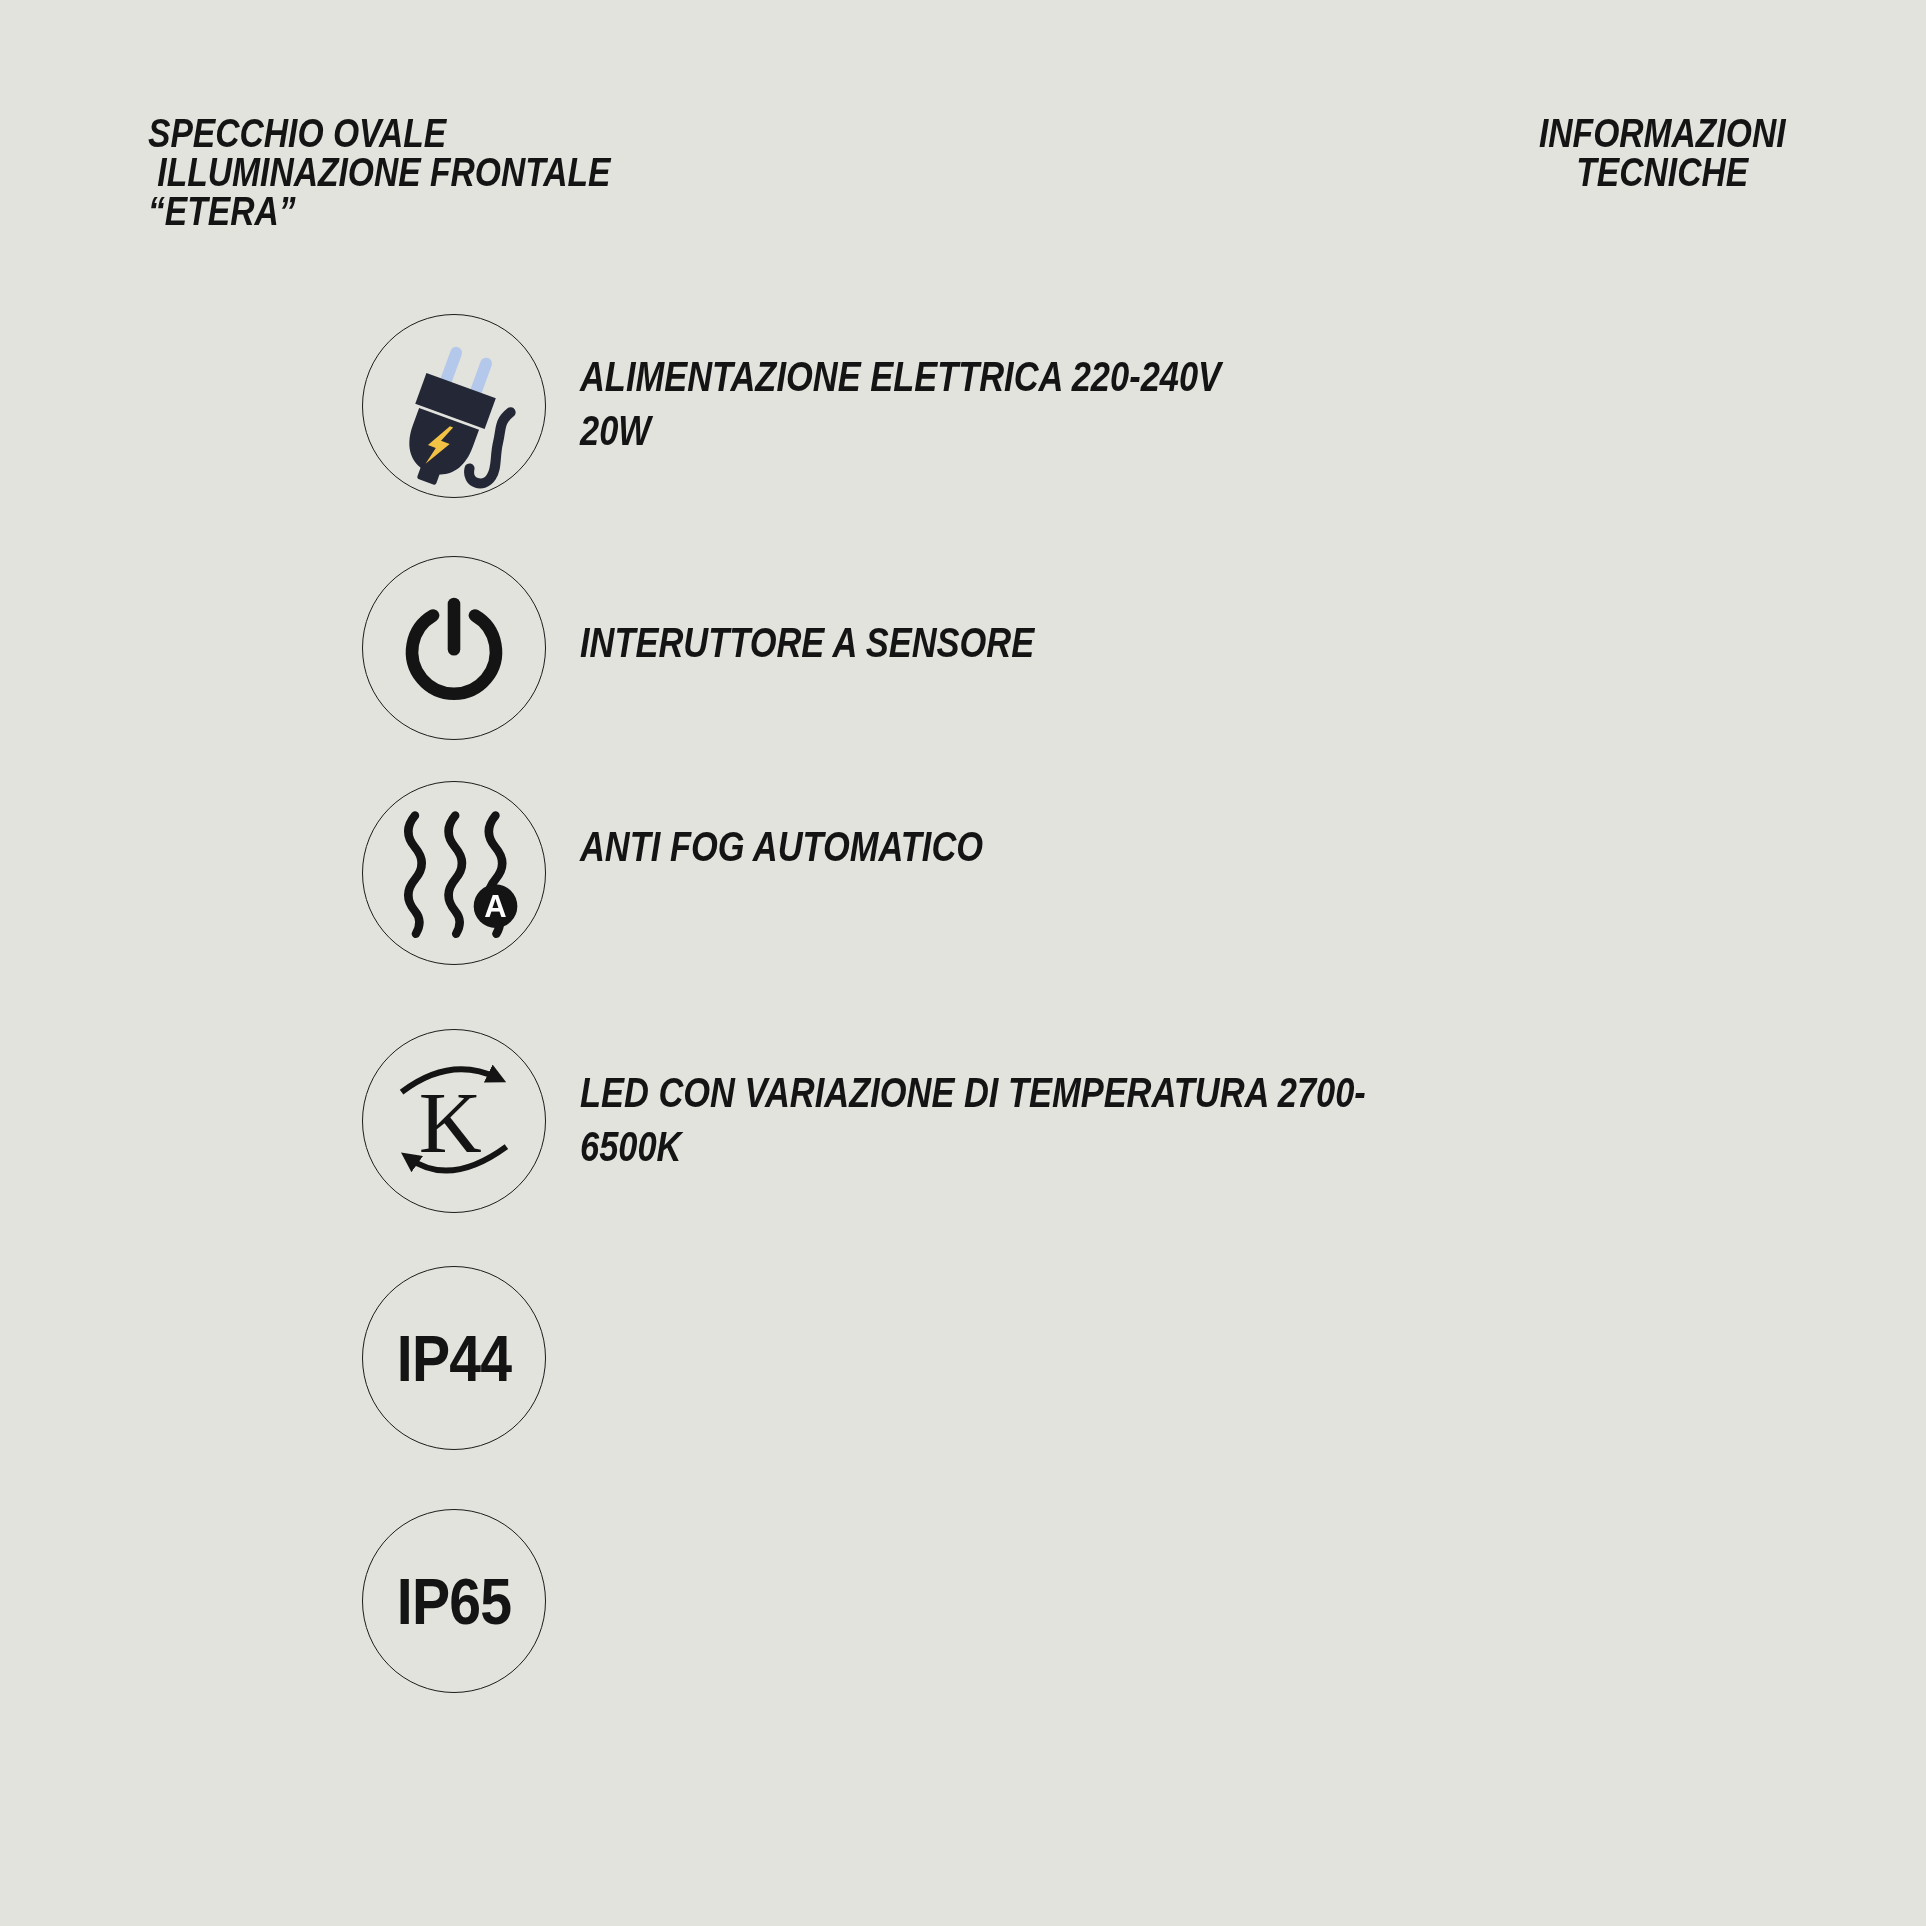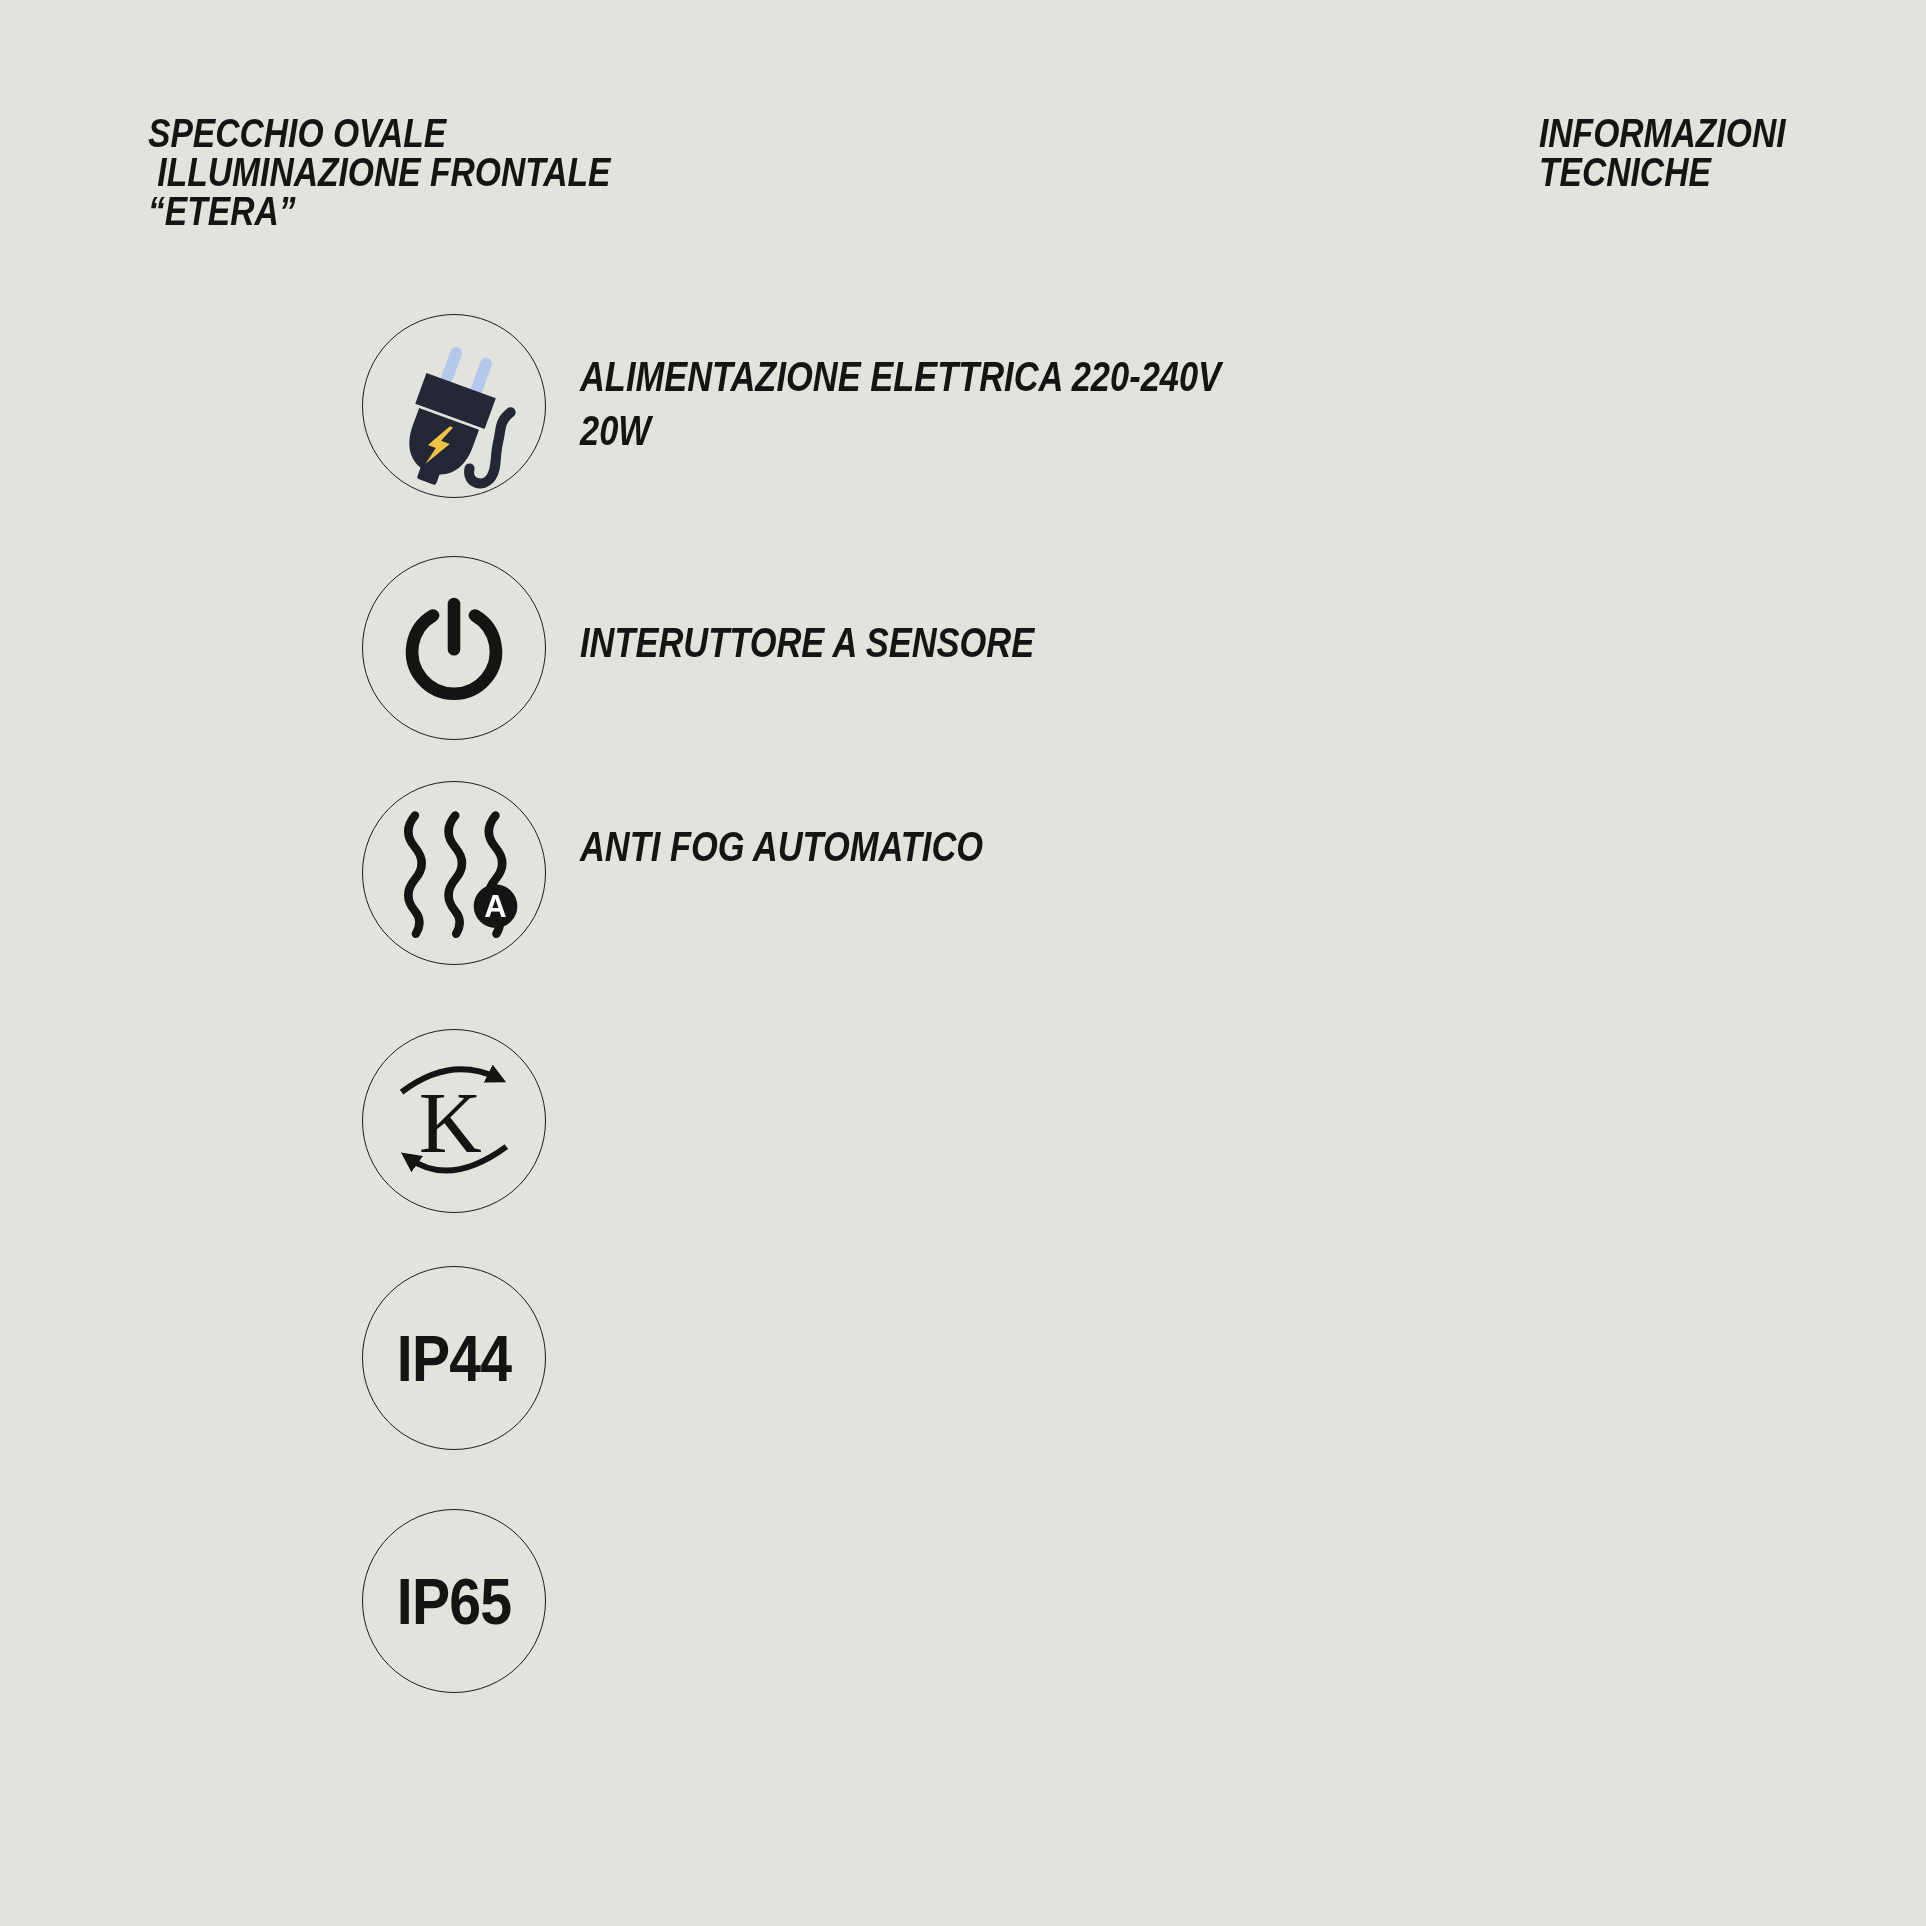--- a/index.html
+++ b/index.html
@@ -18,21 +18,21 @@
     font-style: italic;
     font-size: 41px;
     line-height: 39px;
   }
   .corner-title .tl {
     white-space: pre;
     transform: scaleX(0.82);
     transform-origin: 0 50%;
   }
   #product-title { left: 148px; top: 114px; }
-  #section-title { left: 1539px; top: 114px; }
+  #section-title { left: 1539px; top: 114px; text-align: center; }
 
   
   .feature-row { position: absolute; left: 0; width: 1926px; height: 186px; }
   .icon-circle {
     position: absolute; left: 362px; top: 0;
     width: 182px; height: 182px;
     border: 1.7px solid #1c1c1c;
     border-radius: 50%;
     display: flex; align-items: center; justify-content: center;
   }
@@ -125,20 +125,24 @@
       <defs>
         <marker id="ah" viewBox="0 0 10 10" refX="5" refY="5" markerWidth="3.4" markerHeight="3.4" orient="auto">
           <path d="M0,0 L10,5 L0,10 Z" fill="#141414"></path>
         </marker>
       </defs>
       <path d="M46,74 Q104,30 160,57" fill="none" stroke-width="7" stroke="#141414" marker-end="url(#ah)"></path>
       <path d="M171,139 Q104,188 55,153" fill="none" stroke-width="7" stroke="#141414" marker-end="url(#ah)"></path>
       <text x="104" y="146" text-anchor="middle" font-size="104" font-family="Liberation Serif, serif" fill="#141414">K</text>
     </svg>
   </div>
+  <div class="feature-text" style="top:37px">
+    <div class="tl">LED CON VARIAZIONE DI TEMPERATURA 2700-</div>
+    <div class="tl">6500K</div>
+  </div>
 </div>
 
 <div class="feature-row" style="top:1266px">
   <div class="icon-circle">
     <span class="ip-label">IP44</span>
   </div>
 </div>
 
 <div class="feature-row" style="top:1509px">
   <div class="icon-circle">

